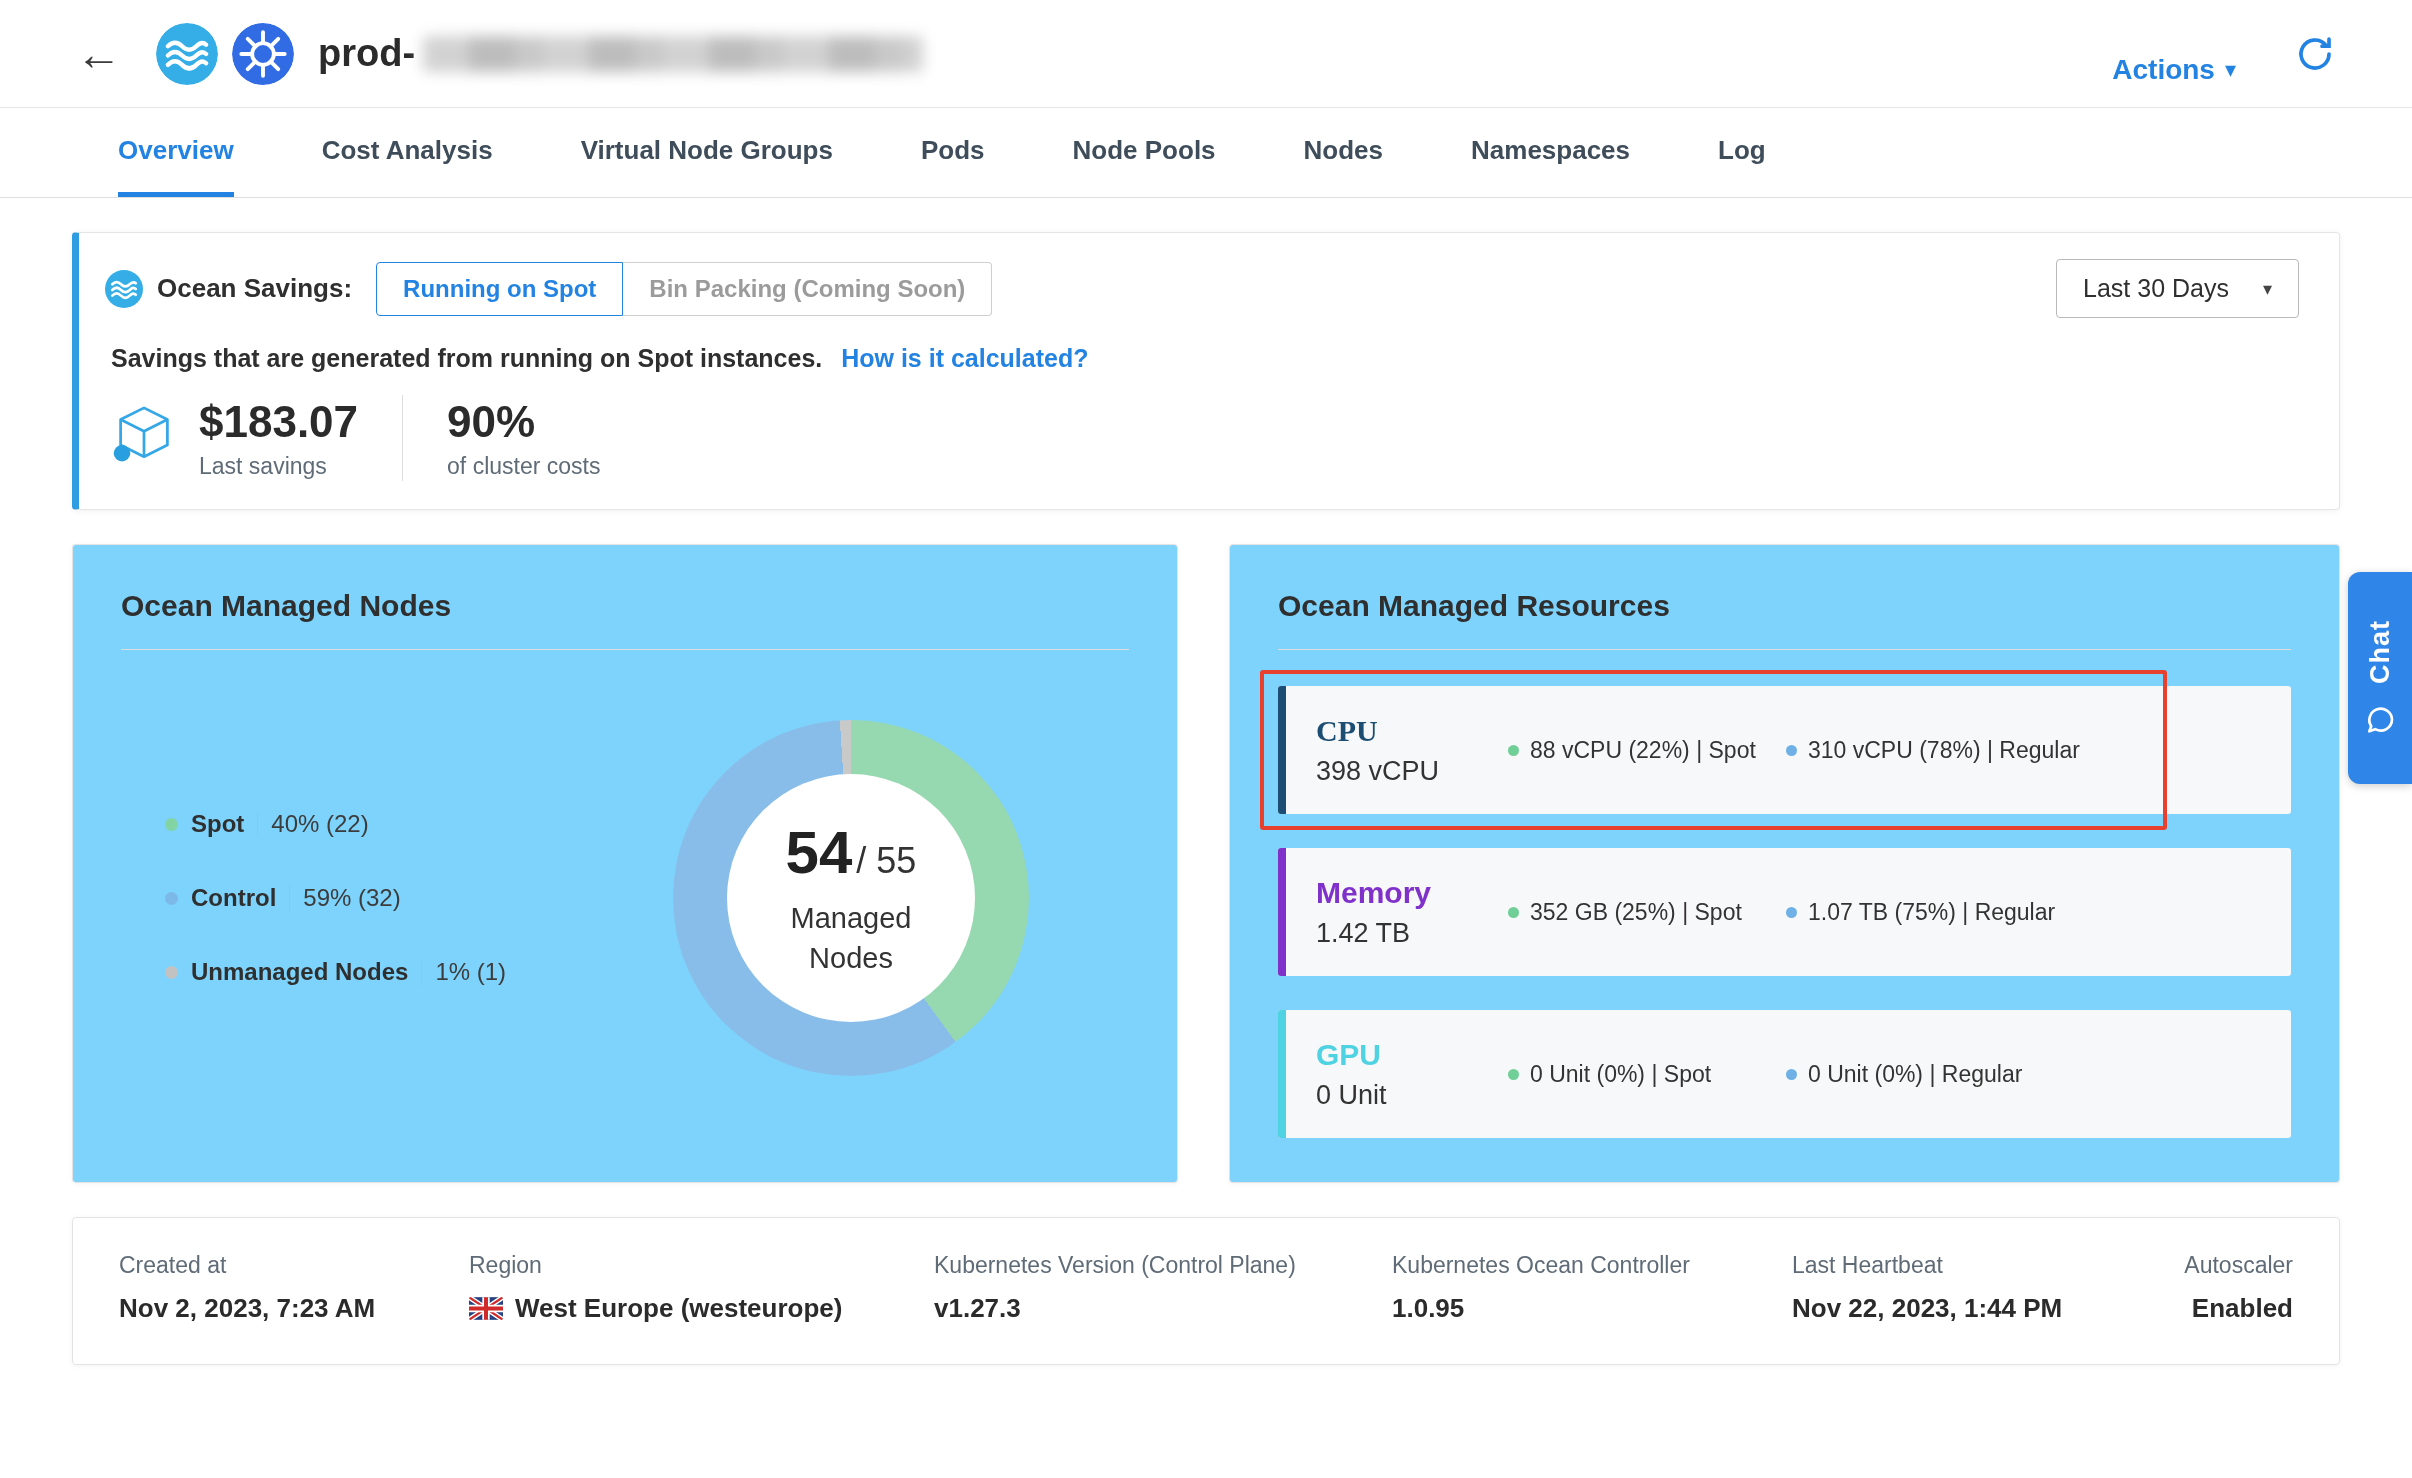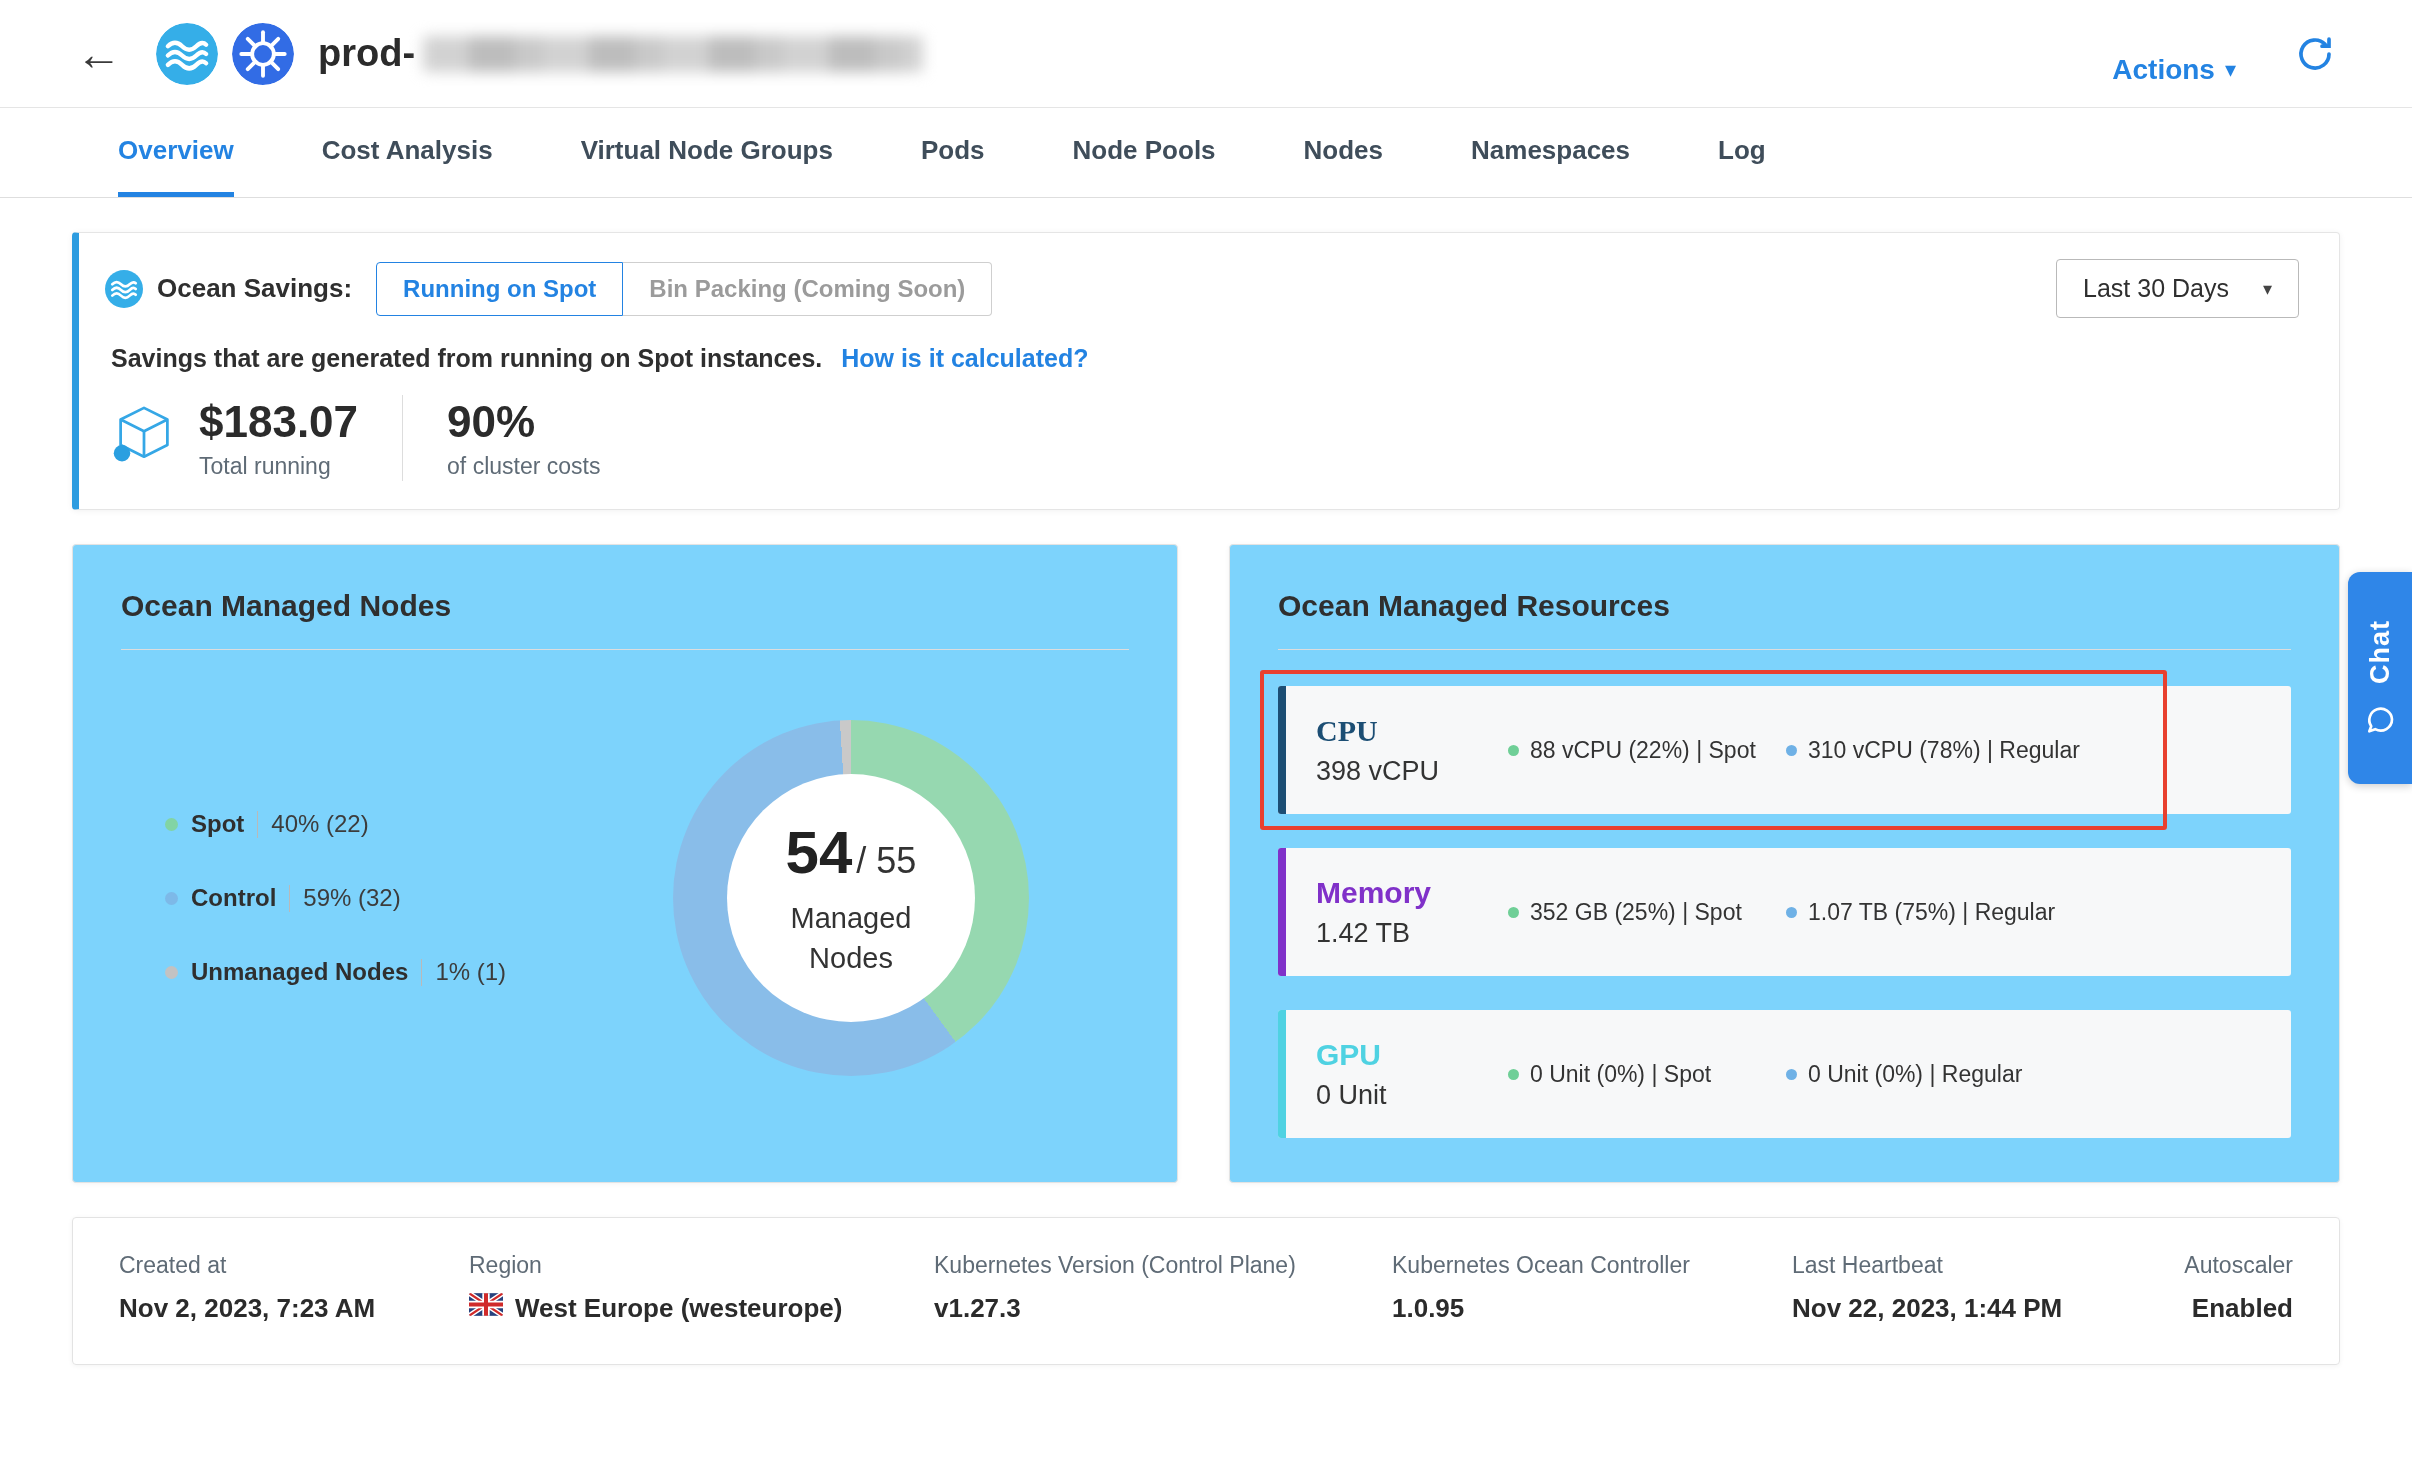--- a/index.html
+++ b/index.html
@@ -126,21 +126,21 @@
   
   .footer-card{
     margin:34px 72px 0; border:1px solid #e3e3e3; border-radius:4px;
     box-shadow:0 1px 5px rgba(0,0,0,.05); padding:34px 46px 40px; display:flex;
   }
   .f-col{ flex:none; }
   .f-col.c1{ width:350px; } .f-col.c2{ width:465px; } .f-col.c3{ width:458px; }
   .f-col.c4{ width:400px; } .f-col.c5{ width:330px; }
   .f-col.c6{ margin-left:auto; text-align:right; }
   .f-label{ font-size:23px; color:#5f6b76; }
-  .f-value{ font-size:26px; font-weight:700; color:#2b2b2b; margin-top:14px; display:flex; gap:12px; }
+  .f-value{ font-size:26px; font-weight:700; color:#2b2b2b; margin-top:14px; display:flex; align-items:center; gap:12px; }
   .f-col.c6 .f-value{ justify-content:flex-end; }
   .flag-icon{ width:34px; height:23px; border-radius:2px; flex:none; }
 
   
   .chat-tab{
     position:absolute; right:0; top:572px; width:64px; height:212px;
     background:var(--chat); border-radius:12px 0 0 12px; cursor:pointer;
     display:flex; flex-direction:column; align-items:center; justify-content:center; gap:20px;
     box-shadow:0 2px 8px rgba(0,0,0,.2);
   }
@@ -230,21 +230,21 @@
     <svg class="cube-icon" viewBox="0 0 48 44">
       <g stroke="#35a7e6" stroke-width="2" fill="none" stroke-linejoin="round">
         <path d="M24 3 41 11.5 41 30 24 38.5 7 30 7 11.5 Z"></path>
         <path d="M7 11.5 24 20 41 11.5"></path>
         <path d="M24 20 V 38.5"></path>
       </g>
       <circle cx="8" cy="36" r="6" fill="#2a9fe0"></circle>
     </svg>
     <div class="savings-stat">
       <div class="stat-value">$183.07</div>
-      <div class="stat-label">Total running</div>
+      <div class="stat-label">Last savings</div>
     </div>
     <div class="stat-divider"></div>
     <div class="savings-stat">
       <div class="stat-value">90%</div>
       <div class="stat-label">of cluster costs</div>
     </div>
   </div>
 </section>
 
 <div class="cards-row">

